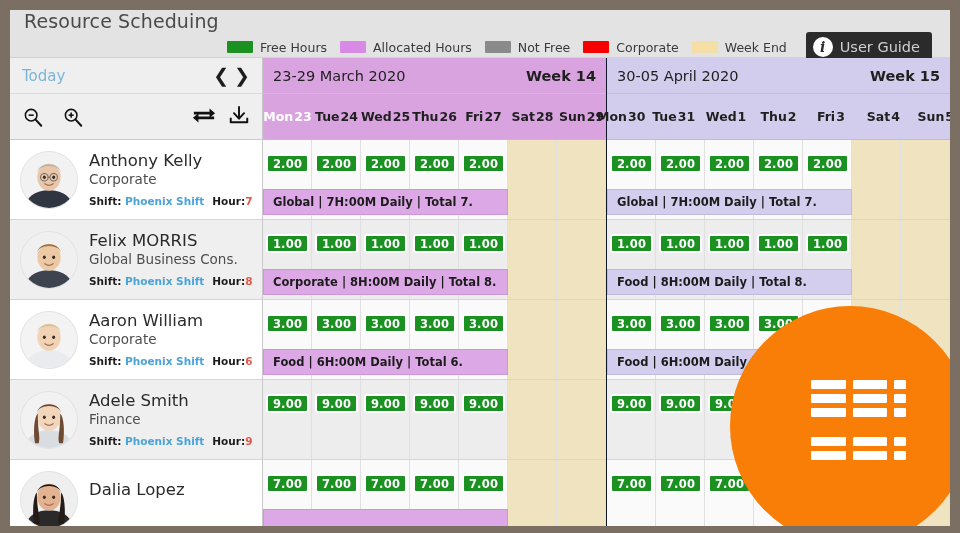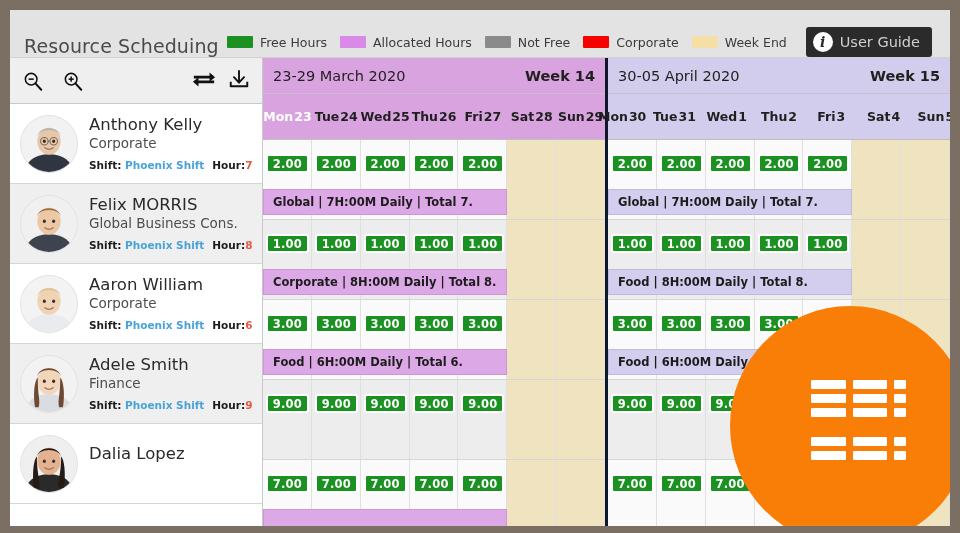--- a/index.html
+++ b/index.html
@@ -14,22 +14,23 @@
     left: 10px; top: 10px;
     width: 940px; height: 516px;
     background: #ffffff;
     overflow: hidden;
   }
 
   
   .topbar {
     height: 48px;
     background: #e3e3e3;
-    display: flex; align-items: flex-end;
+    display: flex; align-items: flex-start;
     border-bottom: 1px solid #d2d2d2;
+    flex-direction: column;
   }
   .app-title {
     font-size: 19px; color: #4a4a4a;
     padding-left: 14px; white-space: nowrap;
     letter-spacing: .1px;
   }
   .legend {
     display: flex; align-items: center;
     margin-left: auto; padding-right: 18px; gap: 13px;
   }
@@ -82,21 +83,21 @@
   .res-name { font-size:16.5px; color:#2a2a2a; line-height:1.15; white-space:nowrap; }
   .res-role { font-size:13.5px; color:#4d4d4d; line-height:1.25; white-space:nowrap; }
   .res-meta { font-size:10.5px; color:#1c1c1c; margin-top:7px; font-weight:bold; white-space:nowrap; }
   .res-meta .shift-val { color:#4aa3d8; font-weight:bold; }
   .res-meta .hour-val { color:#e05a4a; font-weight:bold; }
   .res-meta .sep { display:inline-block; width:8px; }
 
   
   .right { flex:1; position:relative; overflow:hidden; }
   .weeks { display:flex; height:100%; }
-  .week { flex:1 1 0; min-width:0; border-right:3px solid #0f172a; display:flex; flex-direction:column; }
+  .week { flex:1 1 0; min-width:0; border-right:1px solid #0f172a; display:flex; flex-direction:column; }
   .week:last-child { border-right:none; }
 
   .week-title {
     height:36px; display:flex; align-items:center; padding:0 10px;
     font-size:14.5px; color:#1f1f1f; border-bottom:1px solid #cdbcd4;
   }
   .week-title .wt-num { margin-left:auto; font-weight:bold; }
   .week-days { height:46px; display:flex; border-bottom:1px solid #bfbfbf; }
   .day-col-head {
     flex:1 1 0; min-width:0; display:flex; flex-direction:row;
@@ -182,20 +183,27 @@
           <span class="info-icon">i</span>
           <span class="user-guide-label">User Guide</span>
         </div>
       </div>
   </div>
 
   <div class="body">
 
     <div class="left">
 
+      <div class="left-head">
+        <span class="today-link">Today</span>
+        <span class="nav-arrows">
+          <span>❮</span>
+          <span>❯</span>
+        </span>
+      </div>
 
       <div class="left-tools">
         <span class="tool">
           <svg width="22" height="22" viewBox="0 0 24 24">
               <circle cx="10" cy="10" r="6.3" fill="none" stroke="#111" stroke-width="1.7"></circle>
               <line x1="14.6" y1="14.6" x2="21" y2="21.5" stroke="#111" stroke-width="2.2" stroke-linecap="round"></line>
               <line x1="7.2" y1="10" x2="12.8" y2="10" stroke="#111" stroke-width="1.7"></line>
             </svg>
         </span>
         <span class="tool">

